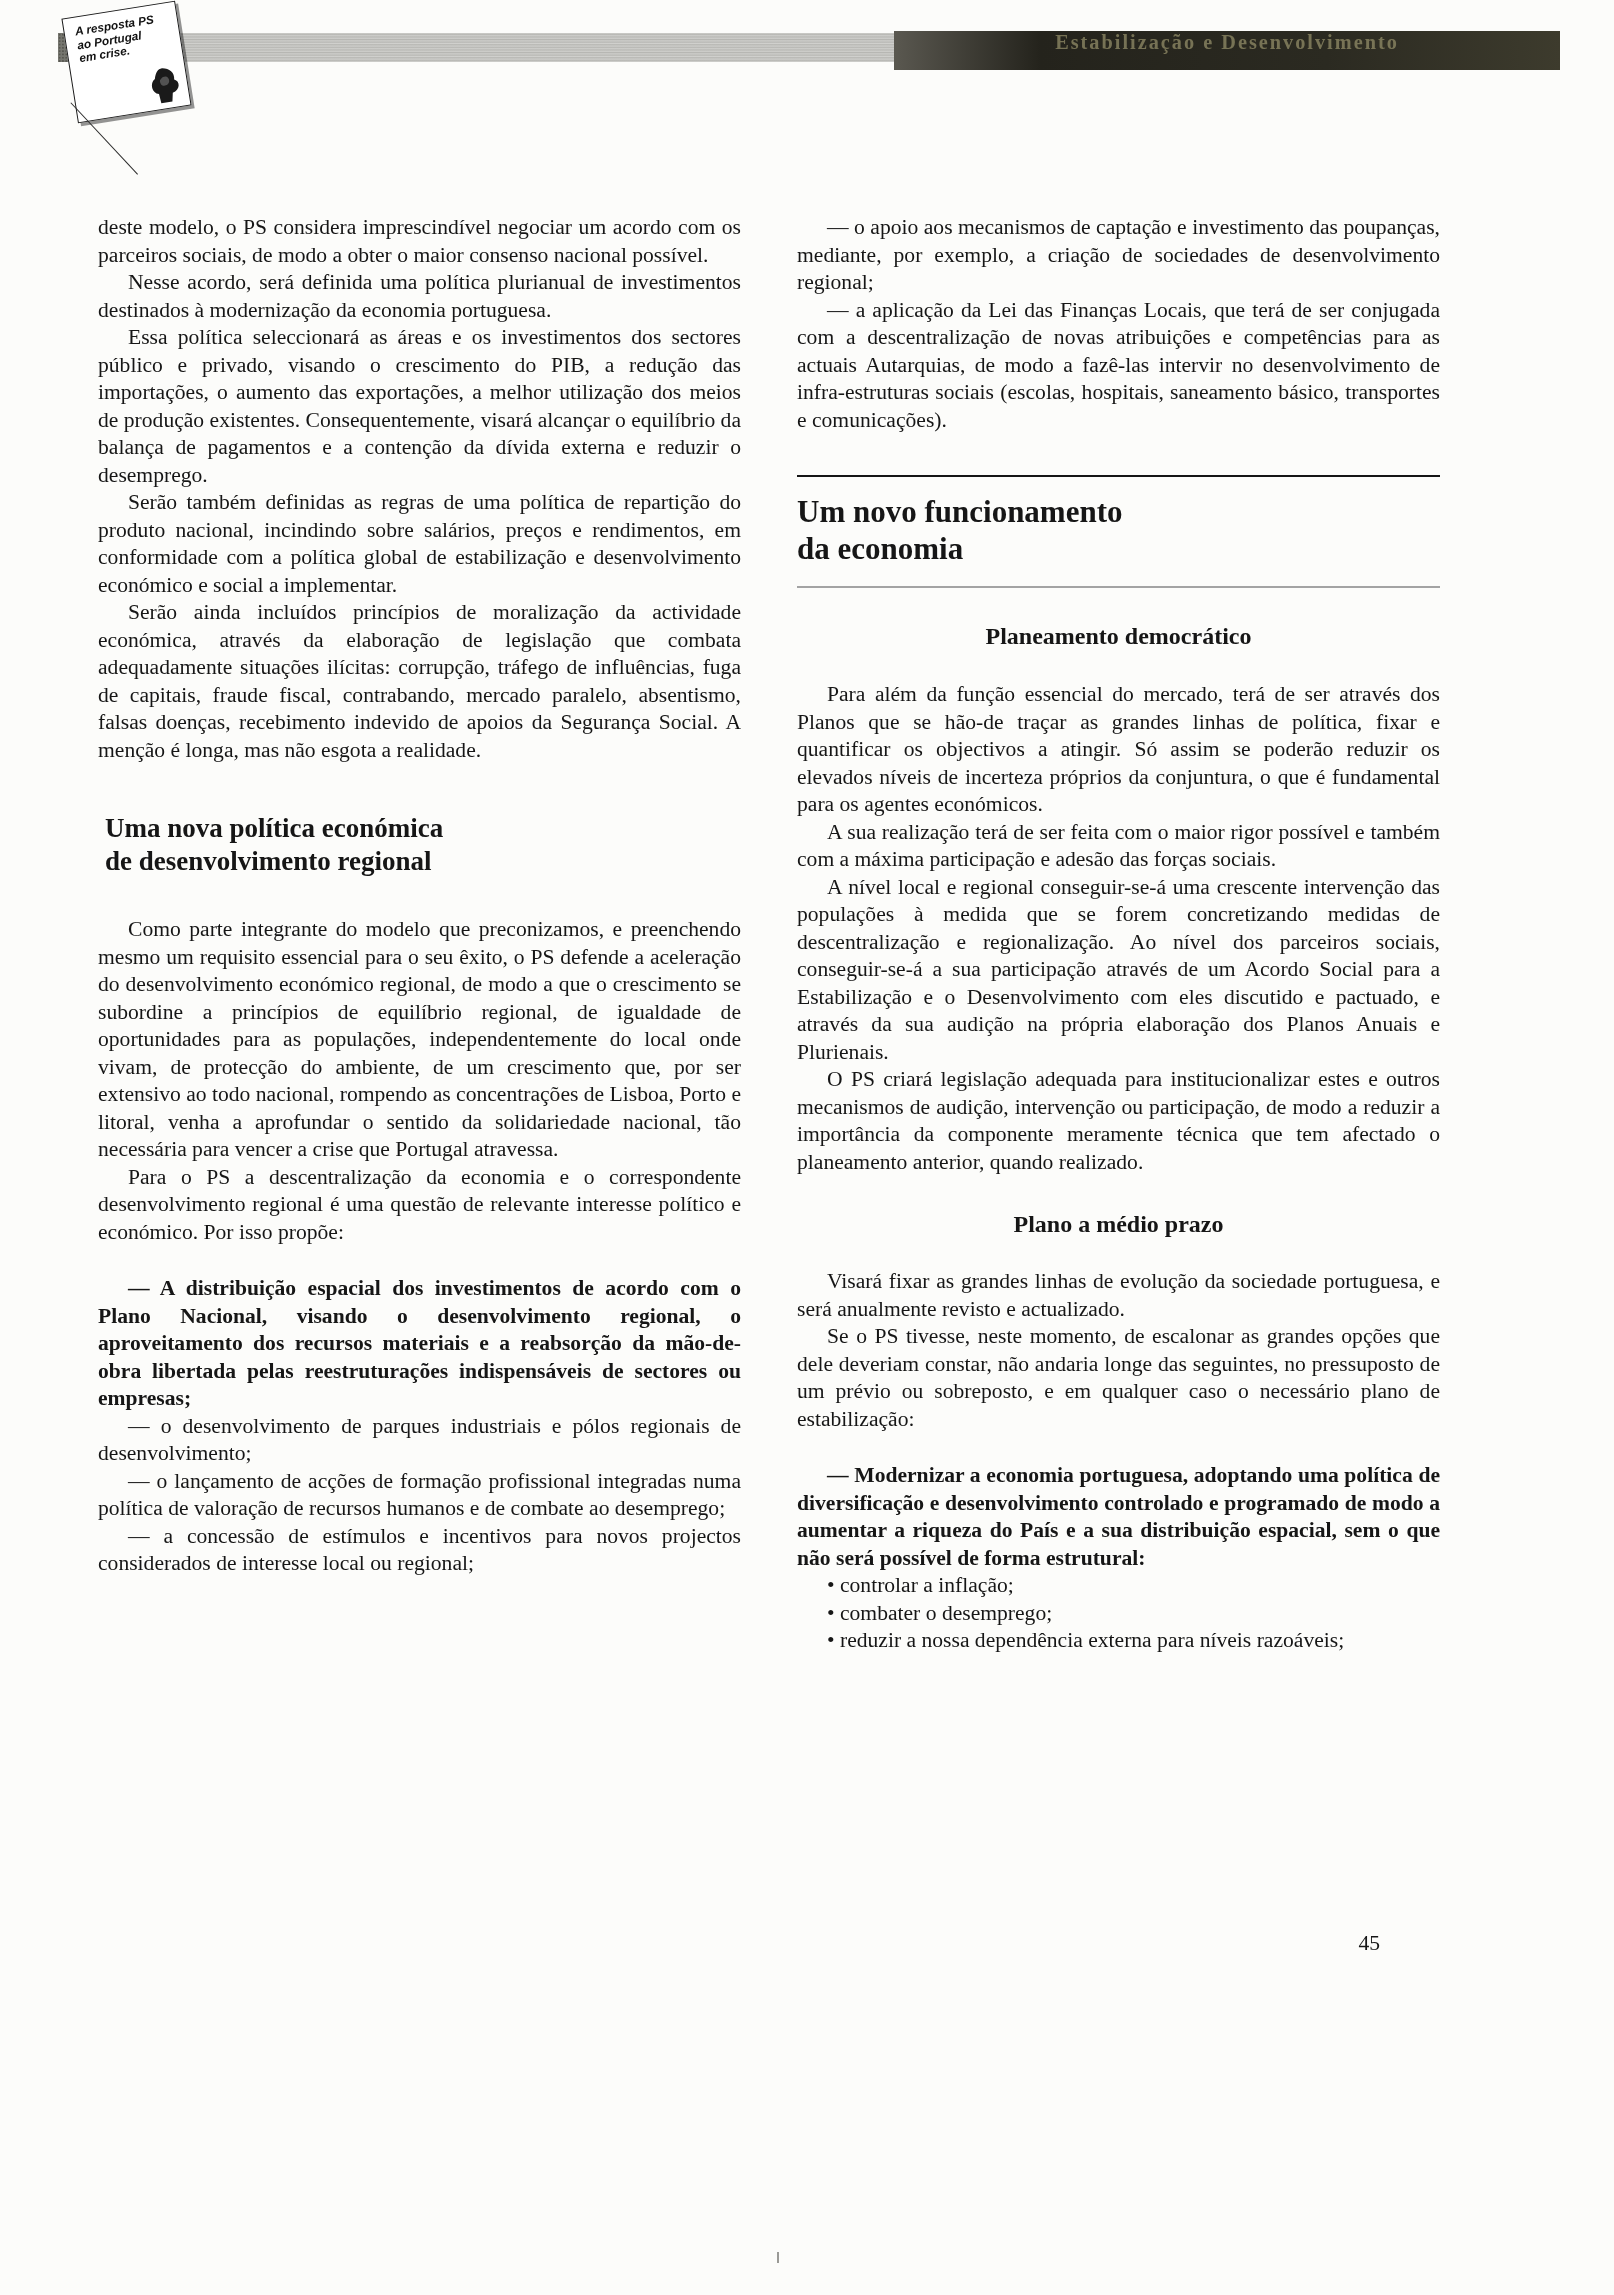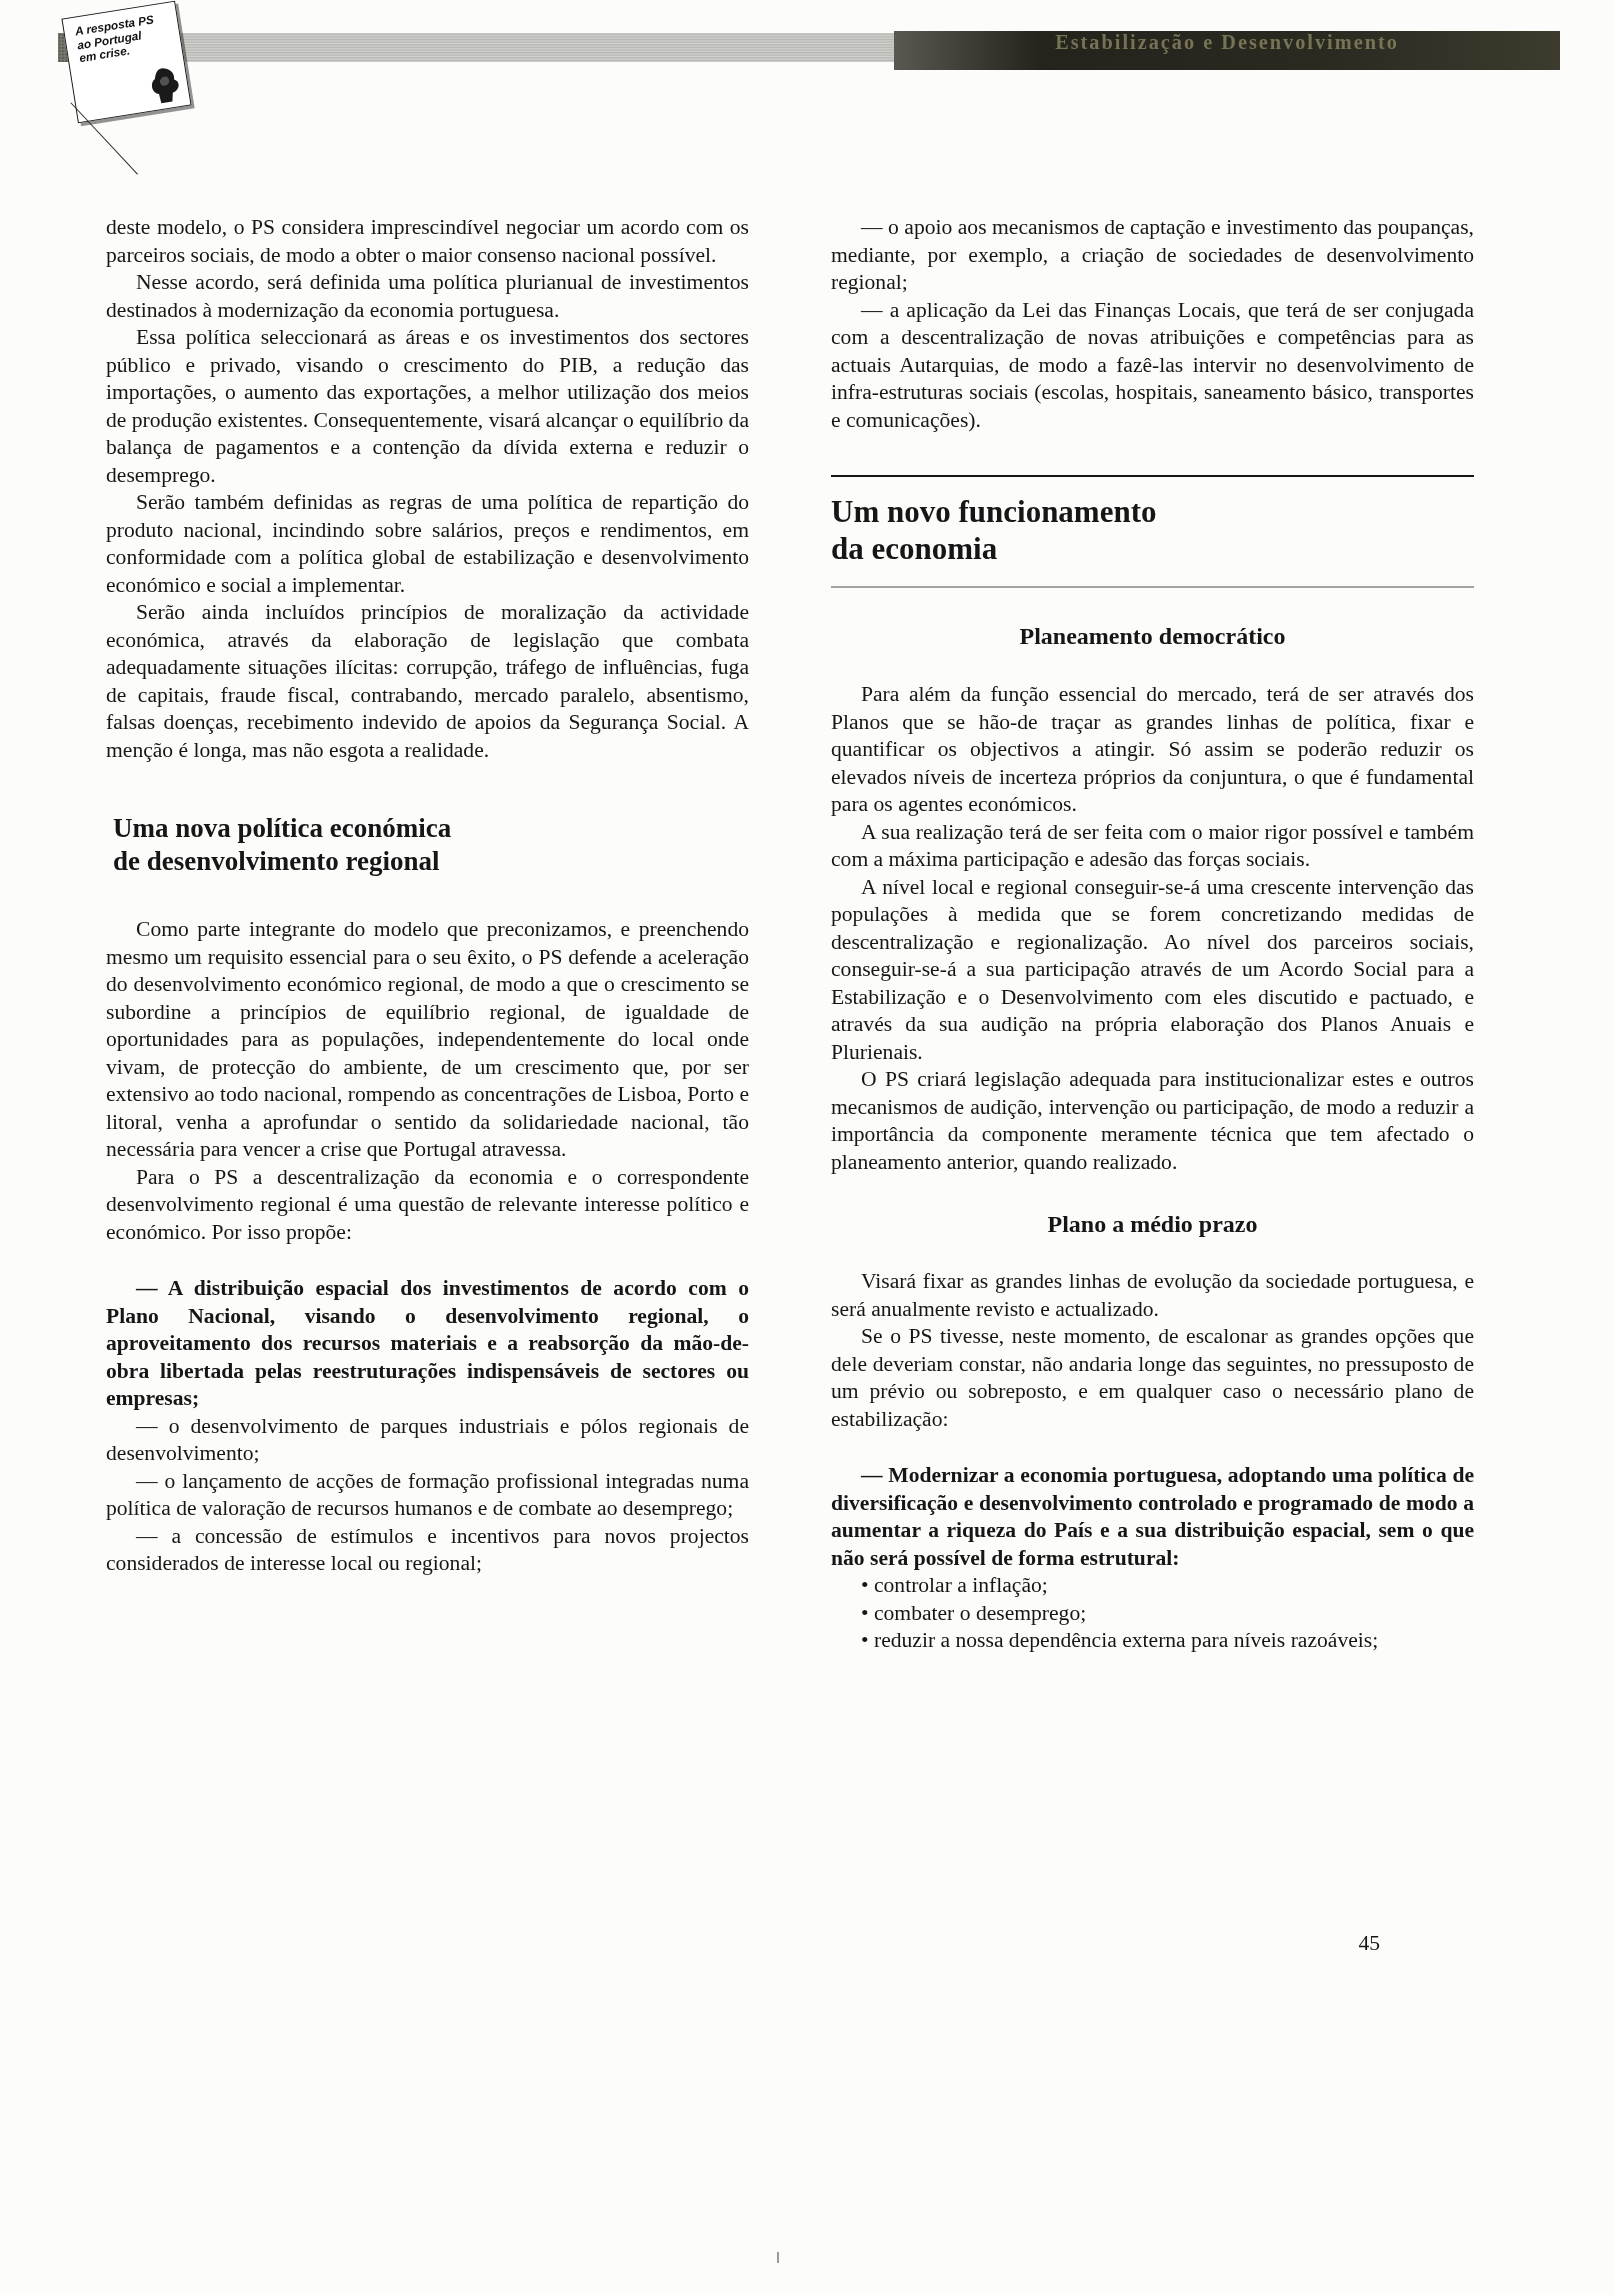--- a/index.html
+++ b/index.html
@@ -25,22 +25,22 @@
           box-shadow:2.6px 3.3px 0 rgba(20,20,20,.45); }
   .booklet-text { padding:7.9px 0 0 10.5px; font-family:"Liberation Sans", sans-serif;
           font-weight:bold; font-style:italic; font-size:11.8px; line-height:13.8px; color:#121212; }
   .booklet-fold { position:absolute; left:-5.2px; bottom:19.7px; width:98px; height:1.3px;
           background:#2a2a2a; transform:rotate(56deg); transform-origin:left center; }
   .booklet-emblem { position:absolute; right:5.2px; bottom:3.9px; width:35px; height:38px; }
 
   
   .col { position:absolute; top:214px; width:643px; font-size:21.6px; line-height:27.5px;
          text-align:justify; hyphens:auto; }
-  .col-left  { left:106px; }
-  .col-right { left:831px; }
+  .col-left  { left:98px; }
+  .col-right { left:797px; }
 
   p.body { text-indent:30px; }
   p.no-indent { text-indent:0; }
   .gap { margin-top:29px;font-weight:bold; }
 
   h2.section { font-size:27px; line-height:33px; font-weight:bold; white-space:pre-line;
                text-align:left; margin:48px 0 38px 7px; }
 
   .major { margin-top:41px; border-top:2.6px solid #151515; border-bottom:2px solid #a3a3a3;
            padding:15.7px 0 19.7px 0; }

